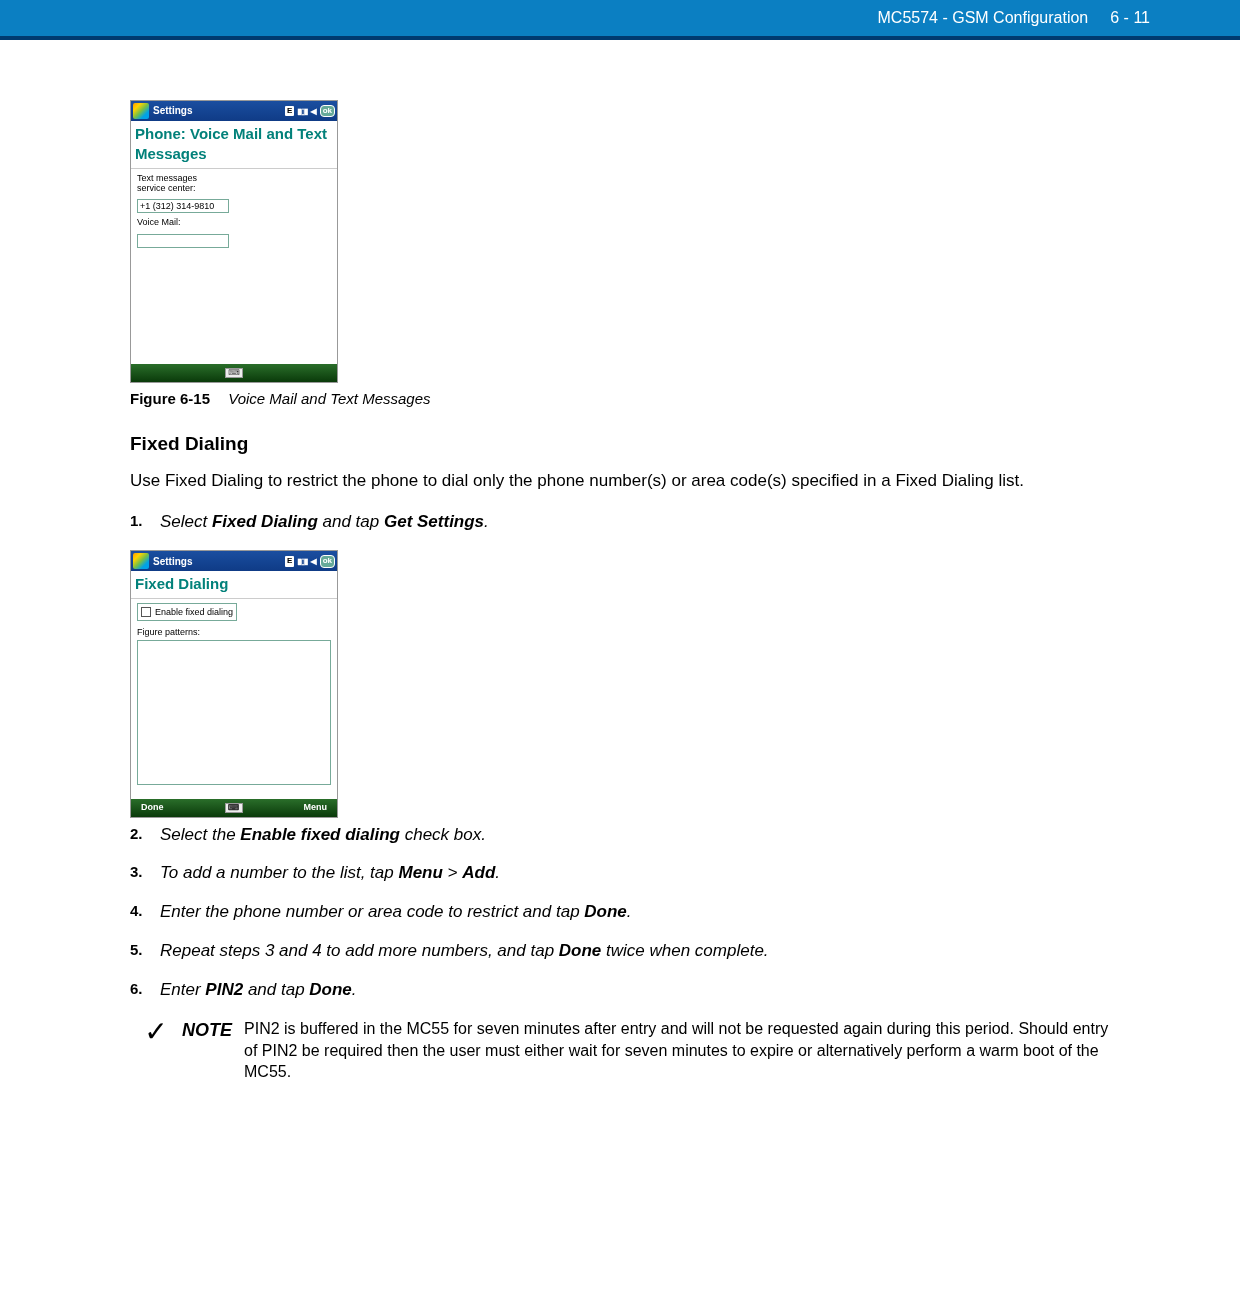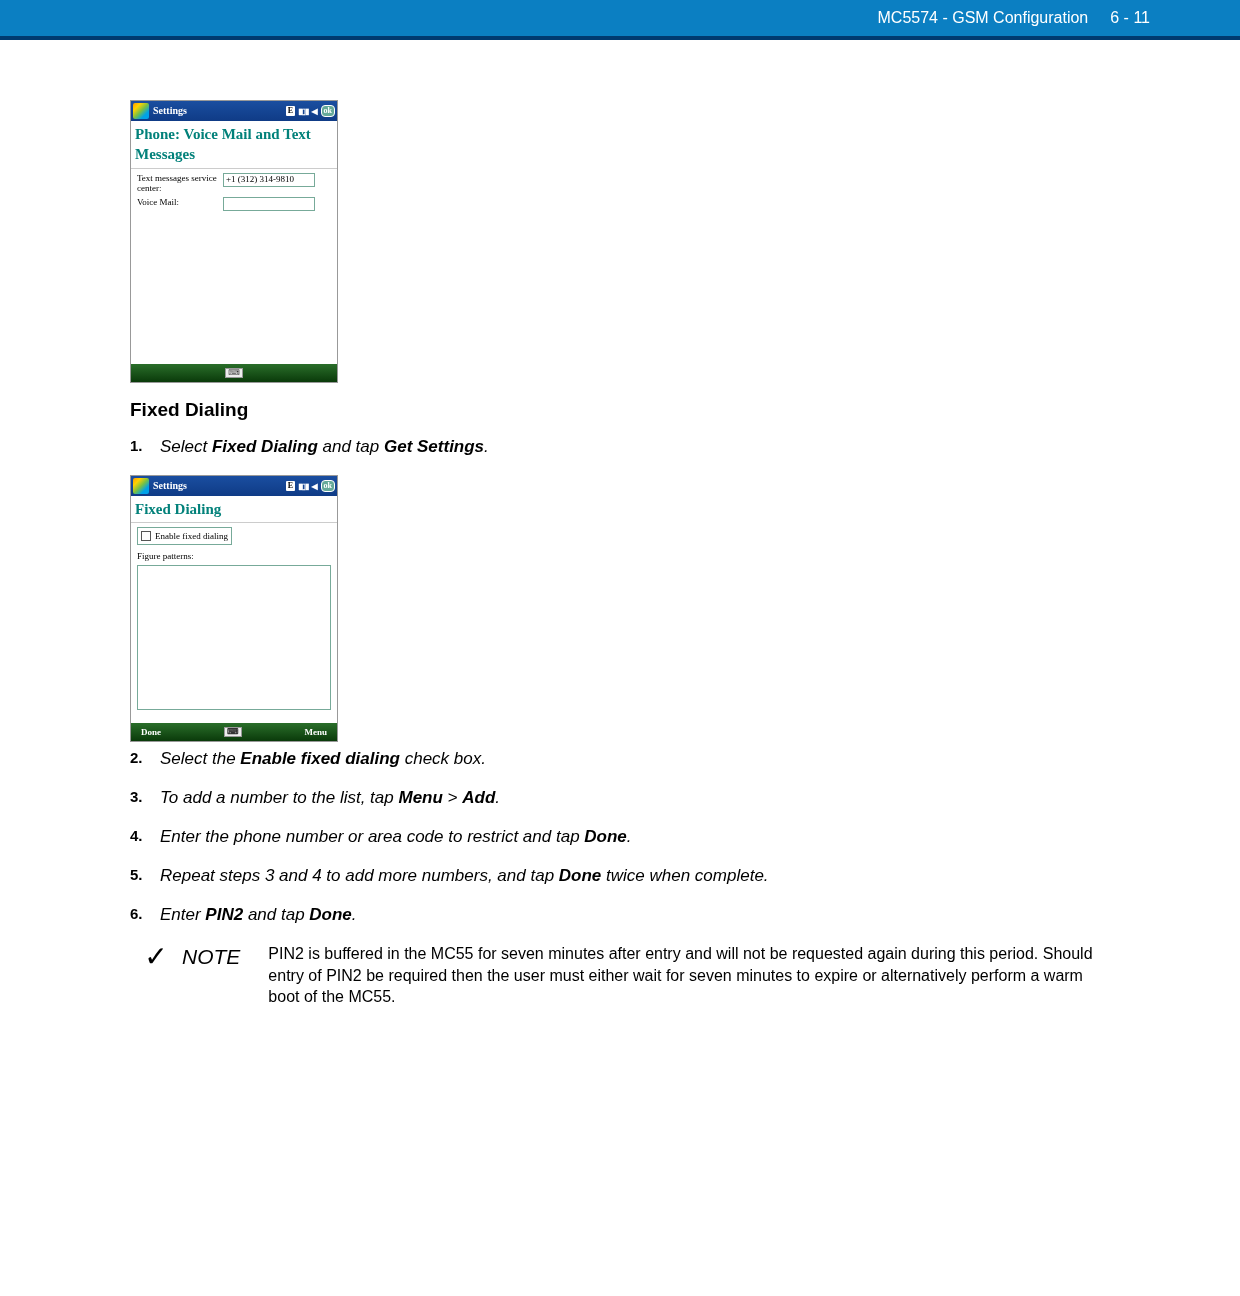--- a/index.html
+++ b/index.html
@@ -27,21 +27,20 @@
     font-size: 17px;
     color: #000;
     line-height: 1.35;
   }
   .screenshot-box {
     width: 208px;
     border: 1px solid #999;
     background: #fff;
     font-size: 10px;
     margin-bottom: 6px;
-    font-family: Liberation Serif, serif;
   }
   .ss-titlebar {
     background: linear-gradient(#1a4ea0,#0f3b86);
     color: #fff;
     display: flex;
     align-items: center;
     height: 20px;
     padding: 0 2px;
     font-weight: bold;
     font-size: 10px;
@@ -65,21 +64,21 @@
     padding:0 2px; font-size:8px; font-weight:bold;
   }
   .ss-subtitle {
     color:#02817a; font-weight:bold; font-size:15px;
     padding:3px 4px; border-bottom:1px solid #ccc;
   }
   .ss-body {
     padding:4px 6px;
     min-height: 195px;
   }
-  .ss-row { display:flex; margin-bottom:4px; align-items:flex-start; gap:6px;}
+  .ss-row { display:flex; margin-bottom:4px; align-items:flex-start; gap:6px;flex-direction:column;}
   .ss-label { font-size:9px; width:80px; color:#000; line-height:1.15;}
   .ss-input {
     border:1px solid #7a9;
     height:14px; width:92px; font-size:9px;
     padding:0 2px; display:flex; align-items:center;
   }
   .ss-body2 {
     padding:4px 6px;
     min-height: 200px;
   }
@@ -120,22 +119,22 @@
   .ol-step { display:flex; margin:0 0 16px 0; }
   .ol-num { font-weight:bold; width:30px; flex-shrink:0; font-size:15px; }
   .ol-txt { flex:1;font-style:italic; }
   .bold { font-weight:bold; }
   .note-block { display:flex; margin-top:8px; align-items:flex-start; }
   .note-check {
     width:52px; flex-shrink:0; text-align:center;
     font-size:28px; color:#000; line-height:1;
   }
   .note-label {
-    font-weight:normal; font-style:italic; margin-right:28px;
-    font-size:21px; flex-shrink:0;
+    font-weight:bold; font-style:italic; margin-right:12px;
+    font-size:18px; flex-shrink:0;
   }
   .note-text { flex:1; font-size:16px; line-height:1.35; }
 </style>
 </head>
 <body>
 
 <div class="header-bar">
   <span class="header-title">MC5574 - GSM Configuration</span>
   <span class="header-page">6 - 11</span>
 </div>
@@ -166,23 +165,28 @@
         <div class="ss-input">
             <span></span>
           </div>
       </div>
     </div>
     <div class="ss-bottombar">
       <span class="ss-kb"></span>
     </div>
   </div>
 
+  <div class="fig-caption">
+    <b>Figure 6-15</b>
+    <i>Voice Mail and Text Messages</i>
+  </div>
 
   <div class="section-heading">Fixed Dialing</div>
 
+  <p class="body-para">Use Fixed Dialing to restrict the phone to dial only the phone number(s) or area code(s) specified in a Fixed Dialing list.</p>
 
   <div class="ol-step">
     <div class="ol-num">1.</div>
     <div class="ol-txt">
       <span>Select </span><span class="bold">Fixed Dialing</span><span> and tap </span><span class="bold">Get Settings</span><span>.</span>
     </div>
   </div>
 
   <div class="screenshot-box">
     <div class="ss-titlebar">

